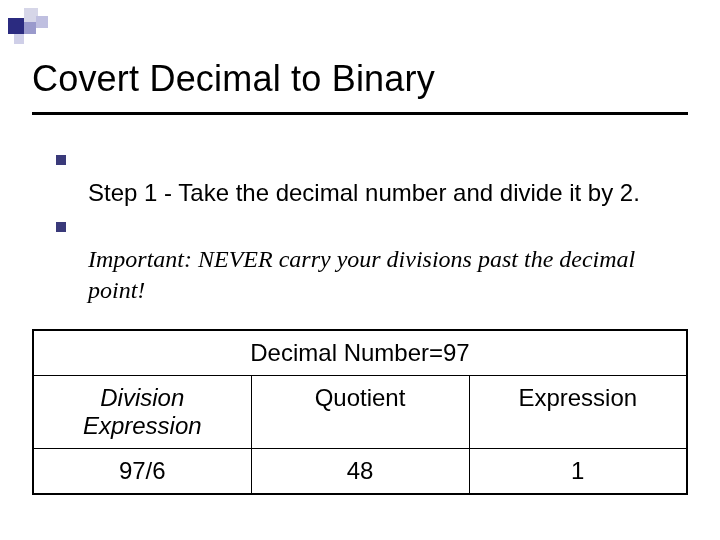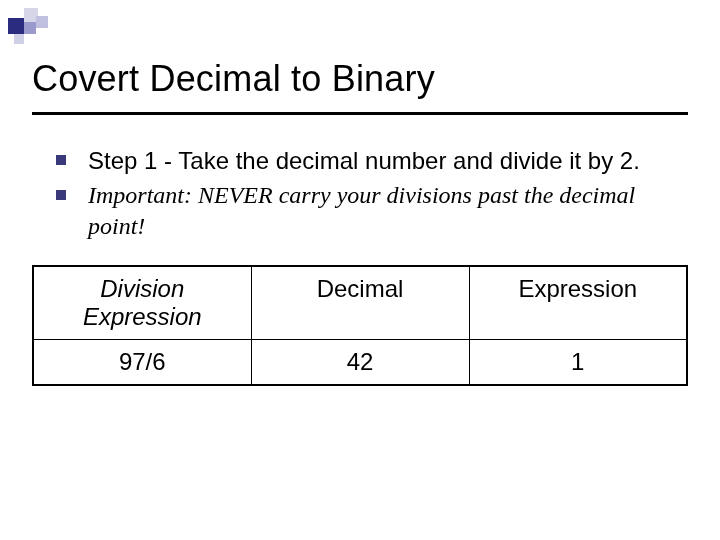--- a/index.html
+++ b/index.html
@@ -42,21 +42,21 @@
     line-height: 1.3;
   }
   .bullet-row .sqicon {
     width: 10px;
     height: 10px;
     background: #3a3a7a;
     margin-top: 10px;
     margin-right: 22px;
     flex-shrink: 0;
   }
-  .bullet-row .txt { flex: 1; }
+  .bullet-row .txt { flex: 1; margin-top: 32px; }
   .italic { font-style: italic; font-family: Liberation Serif, serif; }
   .tbl {
     margin: 22px 32px 0 32px;
     border: 2.5px solid #000;
     border-collapse: collapse;
     width: calc(100% - 64px);
   }
   .tbl td {
     border: 1.5px solid #000;
     font-size: 24px;
@@ -88,24 +88,27 @@
     <div class="txt">Step 1 - Take the decimal number and divide it by 2.</div>
   </div>
   <div class="bullet-row">
     <div class="sqicon"></div>
     <div class="txt italic">Important: NEVER carry your divisions past the decimal point!</div>
   </div>
 </div>
 
 <table class="tbl">
   <tbody>
+      <tr class="spanrow">
+    <td colspan="3">Decimal Number=97</td>
+  </tr>
   <tr>
     <td style="width:33%;font-style:italic;">Division Expression</td>
-    <td style="width:33%;">Decimal</td>
+    <td style="width:33%;">Quotient</td>
     <td style="width:33%;">Expression</td>
   </tr>
   <tr>
     <td>97/6</td>
-    <td>42</td>
+    <td>48</td>
     <td>1</td>
   </tr>
 </tbody>
   </table>
 
 </body></html>

